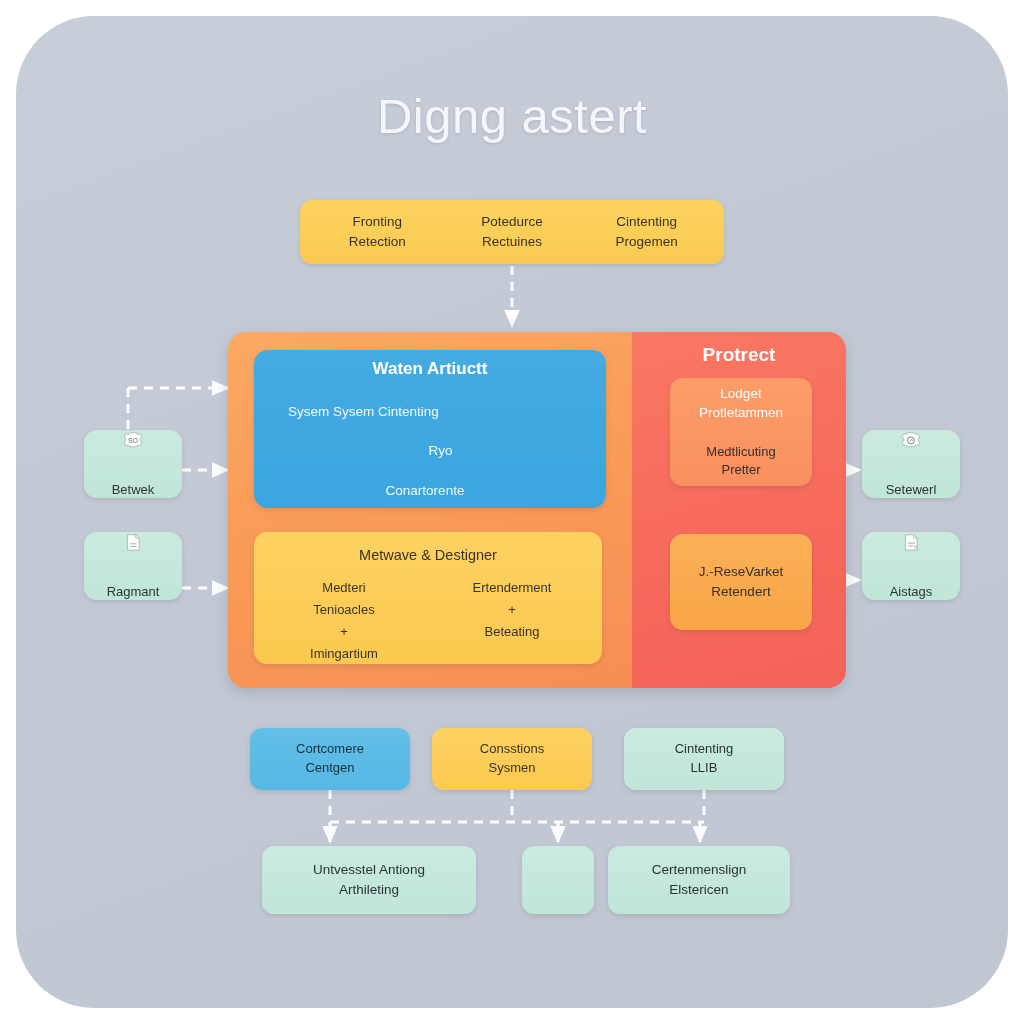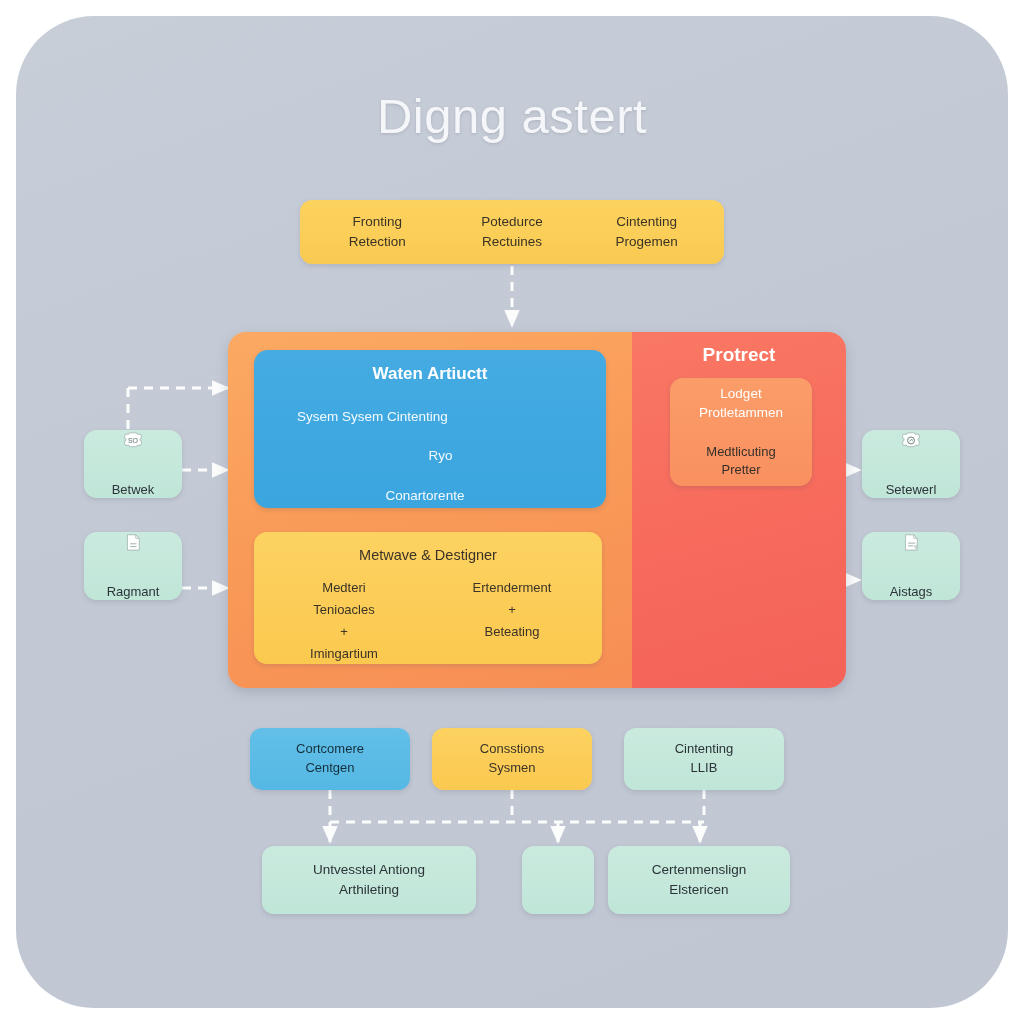--- a/index.html
+++ b/index.html
@@ -107,22 +107,22 @@
   }
 
   
   #blue-box {
     left: 26px;
     top: 18px;
     width: 352px;
     height: 158px;
     background: linear-gradient(180deg, #45abe2 0%, #3aa5df 100%);
     border-radius: 14px;
-    padding: 8px 25px;
-    justify-content: center;
+    padding: 8px 16px;
+    justify-content: flex-end;
   }
   #blue-box .hdr {
     color: #ffffff;
     font-size: 17px;
     font-weight: 600;
     margin-top: 10px;
   }
   #blue-box .ln {
     color: #f4fbff;
     font-size: 13.5px;
@@ -340,20 +340,24 @@
     </div>
 
     <div id="red-pane">
       <div id="protect-label">Protrect</div>
       <div id="protect-box" class="node">
         <div class="ln1" style="white-space:pre-line">Lodget
 Protletammen</div>
         <div class="ln2" style="white-space:pre-line">Medtlicuting
 Pretter</div>
       </div>
+      <div id="reserve-box" class="node">
+        <div class="ln" style="white-space:pre-line">J.-ReseVarket
+Retendert</div>
+      </div>
     </div>
   </div>
 
   <div class="node mint side-node" style="left:84px; top:430px;">
     <svg class="ico" viewBox="0 0 34 30">
       <path d="M7 6 h4 a2 2 0 0 1 2 -2 h8 a2 2 0 0 1 2 2 h4 a2 2 0 0 1 2 2 v4 a2 2 0 0 0 -2 2 a2 2 0 0 0 2 2 v4 a2 2 0 0 1 -2 2 h-4 a2 2 0 0 1 -2 2 h-8 a2 2 0 0 1 -2 -2 h-4 a2 2 0 0 1 -2 -2 v-4 a2 2 0 0 0 2 -2 a2 2 0 0 0 -2 -2 v-4 a2 2 0 0 1 2 -2 z" fill="#fdfefe" stroke="#9fb0ad" stroke-width="1.1"></path>
       <text x="17" y="19" font-size="10" font-family="'Liberation Sans',sans-serif" fill="#5d6a6e" text-anchor="middle">SO</text>
     </svg>
     <div class="lbl">Betwek</div>
   </div>

